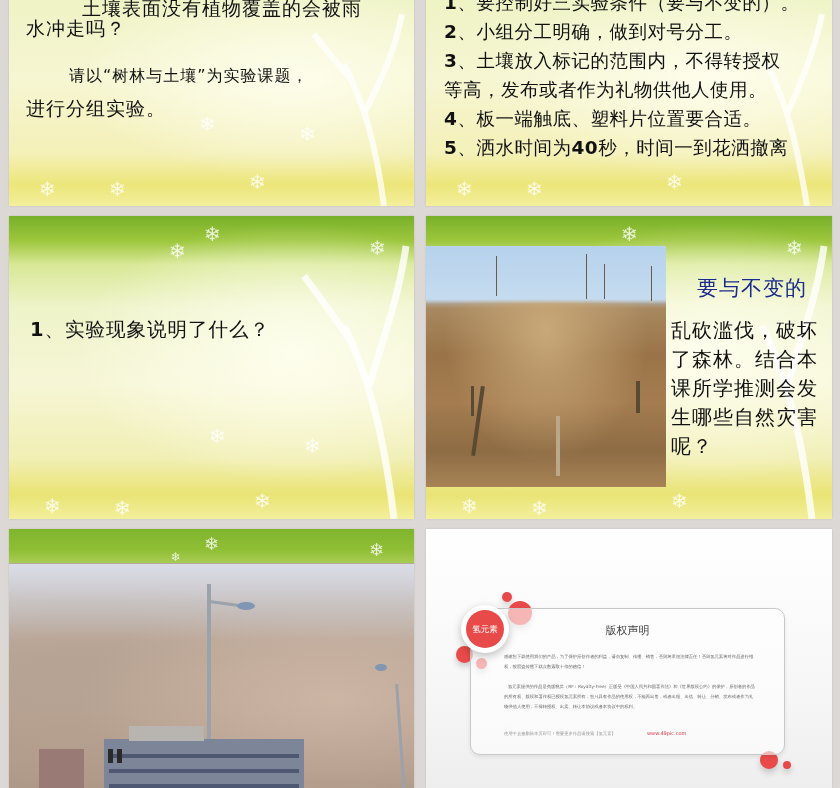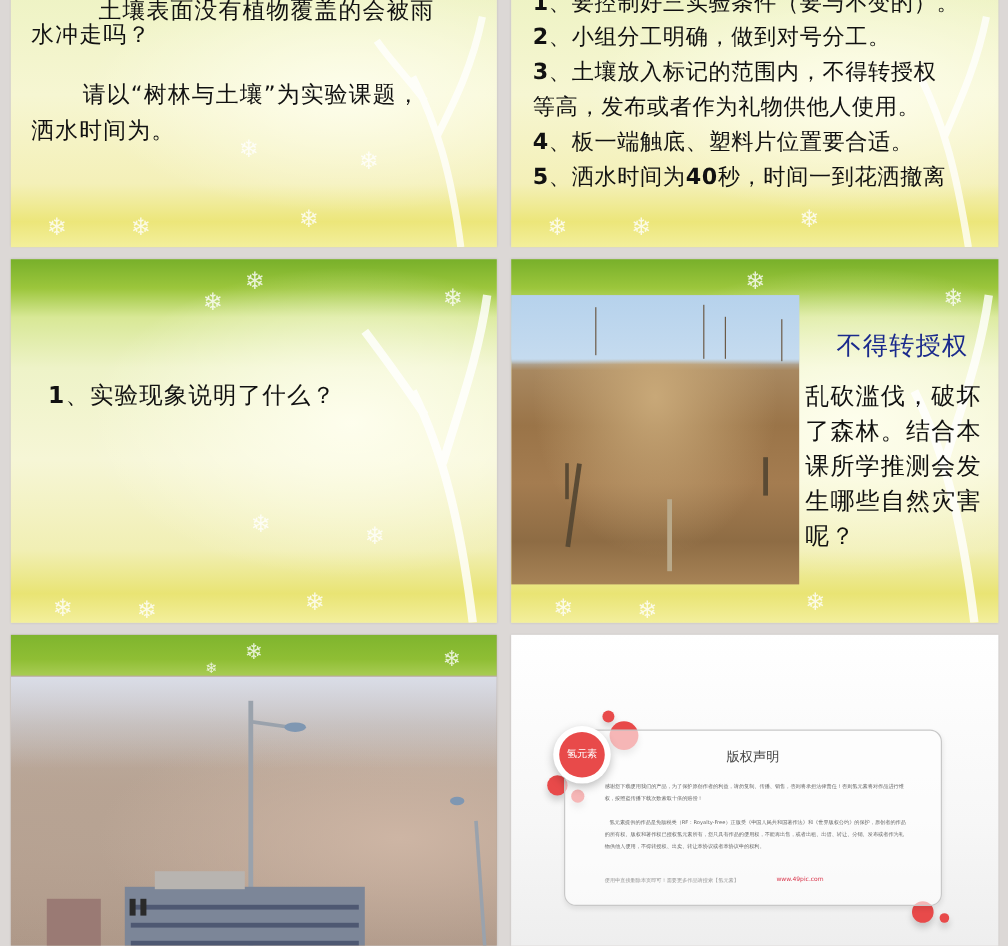--- a/index.html
+++ b/index.html
@@ -33,30 +33,30 @@
   .cn {
     font-family:"DejaVu Sans", sans-serif;
     color:#111; position:absolute; margin:0;
   }
   .num { font-weight:bold; }
 
   
   #s1 { left:9px; top:-6px; width:405px; height:212px; }
   #s1 .t1 { left:73px; top:2px; font-size:19px; letter-spacing:1px; }
   #s1 .t2 { left:17px; top:22px; font-size:19px; letter-spacing:1px; }
-  #s1 .t3 { left:60px; top:72px; font-size:19px; letter-spacing:1px; }
+  #s1 .t3 { left:60px; top:72px; font-size:16px; letter-spacing:1px; }
   #s1 .t4 { left:17px; top:102px; font-size:19px; letter-spacing:1px; }
 
   
   #s2 { left:426px; top:-6px; width:406px; height:212px; }
   #s2 .lines { left:18px; top:-6px; font-size:18.5px; line-height:29px; letter-spacing:0.5px; }
 
   
   #s3 { left:9px; top:216px; width:405px; height:303px; }
-  #s3 .q { left:31px; font-size:19.5px; letter-spacing:1px; }
+  #s3 .q { left:21px; font-size:19.5px; letter-spacing:1px; }
 
   
   #s4 { left:426px; top:216px; width:406px; height:303px; }
   #s4 .photo {
     position:absolute; left:0; top:30px; width:240px; height:241px;
     background:
       linear-gradient(180deg, #b6d2ec 0%, #c5dbef 22%, rgba(0,0,0,0) 24%),
       radial-gradient(ellipse at 50% 35%, #c8a878 0%, rgba(0,0,0,0) 60%),
       linear-gradient(180deg, #b8ccdf 0%, #b8ccdf 20%, #a88860 26%, #9a7448 45%, #a47c50 65%, #8e6c44 85%, #a78356 100%);
   }
@@ -129,21 +129,21 @@
     <path d="M100 212 C92 150 80 110 60 70 M80 120 C95 90 110 60 118 20 M70 90 C55 70 40 55 30 40" stroke="rgba(255,255,255,0.75)" stroke-width="6" fill="none"></path>
   </svg>
   <span class="snow" style="left:190px;top:120px">❄</span>
   <span class="snow" style="left:290px;top:130px">❄</span>
   <span class="snow" style="left:100px;top:185px">❄</span>
   <span class="snow" style="left:30px;top:185px">❄</span>
   <span class="snow" style="left:240px;top:178px">❄</span>
   <p class="cn t1">土壤表面没有植物覆盖的会被雨</p>
   <p class="cn t2">水冲走吗？</p>
   <p class="cn t3">请以“树林与土壤”为实验课题，</p>
-  <p class="cn t4">洒水时间为。</p>
+  <p class="cn t4">进行分组实验。</p>
 </div>
 
 <div class="slide bg-yellow" id="s2">
   <svg class="tree" viewBox="0 0 130 212" preserveAspectRatio="none">
     <path d="M105 212 C95 150 85 110 65 70 M85 120 C98 90 112 60 120 20" stroke="rgba(255,255,255,0.75)" stroke-width="6" fill="none"></path>
   </svg>
   <span class="snow" style="left:30px;top:185px">❄</span>
   <span class="snow" style="left:100px;top:185px">❄</span>
   <span class="snow" style="left:240px;top:178px">❄</span>
   <div class="cn lines">
@@ -183,21 +183,21 @@
   <div class="photo">
     <span class="stick" style="left:70px;top:10px;height:40px"></span>
     <span class="stick" style="left:160px;top:8px;height:45px"></span>
     <span class="stick" style="left:178px;top:18px;height:35px"></span>
     <span class="stick" style="left:225px;top:20px;height:35px"></span>
     <span class="stake" style="left:50px;top:140px;height:70px;transform:rotate(8deg)"></span>
     <span class="stake" style="left:130px;top:170px;height:60px;background:#b9a98a"></span>
     <span class="stake" style="left:210px;top:135px;height:32px"></span>
     <span class="stake" style="left:45px;top:140px;height:30px;width:3px"></span>
   </div>
-  <p class="cn head">不得转授权</p>
+  <p class="cn head">要与不变的</p>
   <p class="cn body">乱砍滥伐，破坏了森林。结合本课所学推测会发生哪些自然灾害呢？</p>
 </div>
 
 <div class="slide" id="s5">
   <div class="band">
     <span class="snow" style="left:195px;top:6px;font-size:18px">❄</span>
     <span class="snow" style="left:360px;top:12px;font-size:18px">❄</span>
     <span class="snow" style="left:162px;top:22px;font-size:12px">❄</span>
   </div>
   <div class="photo">

